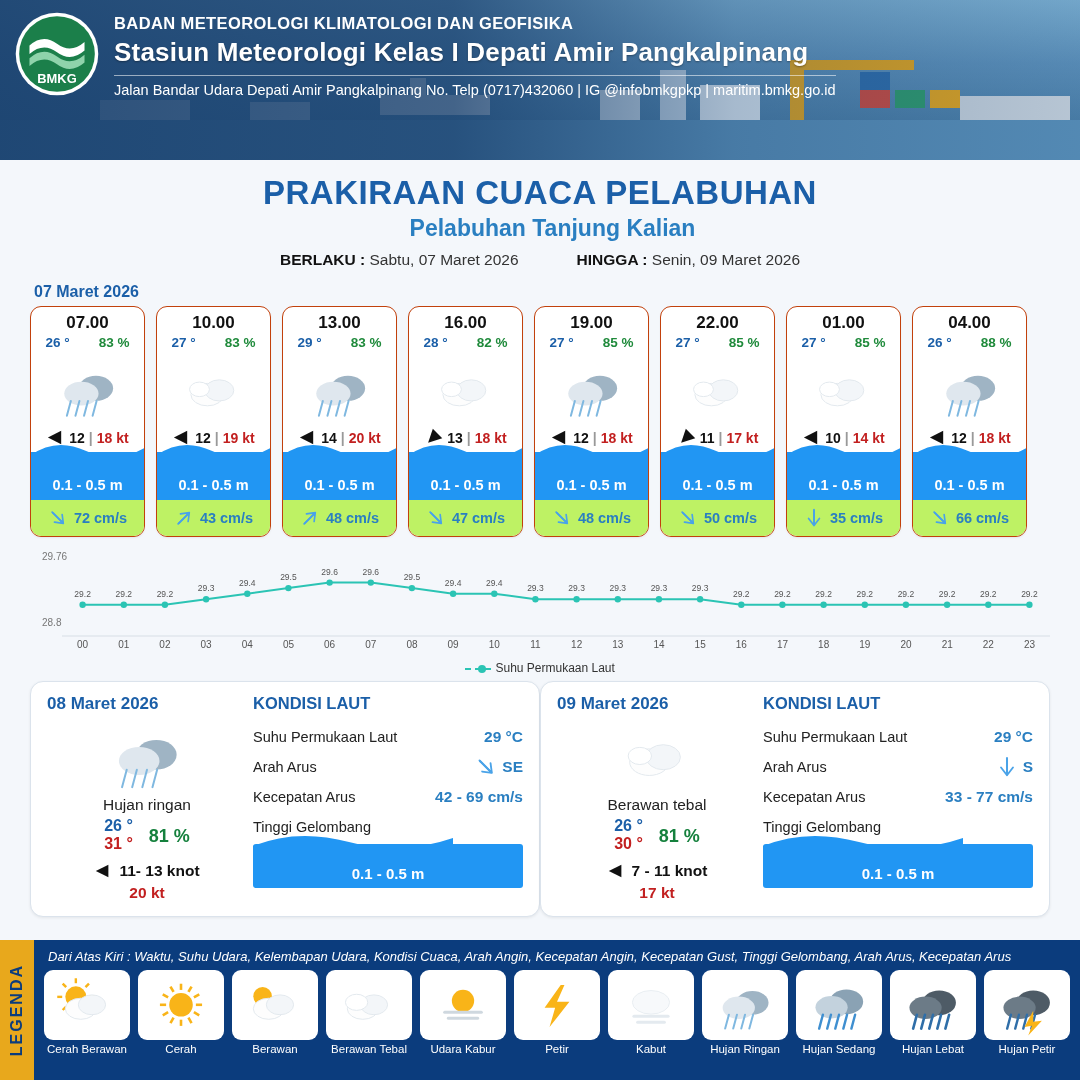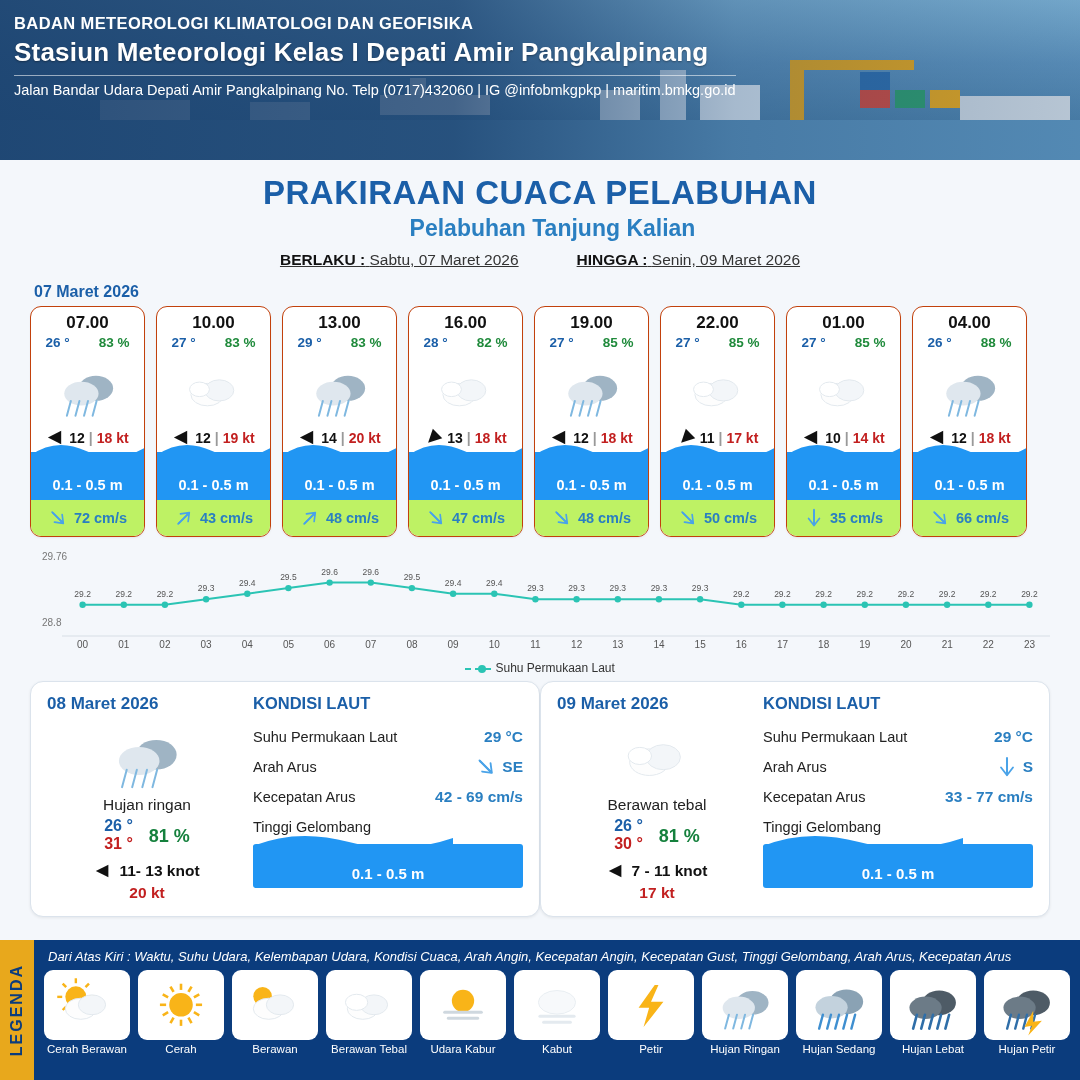--- a/index.html
+++ b/index.html
@@ -31,21 +31,21 @@
   .hdr-line1 { font-size:16.5px; font-weight:bold; letter-spacing:.4px; }
   .hdr-line2 { font-size:26px; font-weight:bold; margin-top:4px; letter-spacing:.2px;
                text-shadow:0 1px 2px rgba(0,0,0,.35); }
   .hdr-rule { height:1px; background:rgba(255,255,255,.55); margin:7px 0 6px; }
   .hdr-line3 { font-size:14.5px; }
 
   
   .title-block { text-align:center; margin-top:14px; }
   .t1 { font-size:33px; font-weight:bold; color:#1b5fa8; letter-spacing:.5px; }
   .t2 { font-size:23px; font-weight:bold; color:#2a7fc1; margin-top:3px;padding-left:25px; }
-  .valid-row { margin-top:9px; font-size:15.5px; display:flex; justify-content:center; gap:58px; color:#333;text-decoration:underline; }
+  .valid-row { margin-top:9px; font-size:15.5px; display:flex; justify-content:center; gap:58px; color:#333; }
   .valid-row b { color:#111; }
 
   
   .date-label { color:#1b5fa8; font-weight:bold; font-size:16px; margin:14px 0 5px 34px; }
   .cards { display:flex; gap:11px; padding:0 30px; }
   .card {
     width:115px; background:#fff; border:1px solid #c2410c; border-radius:11px;
     overflow:hidden; box-shadow:0 1px 2px rgba(0,0,0,.06);
     display:flex; flex-direction:column;
   }
@@ -127,20 +127,29 @@
     <rect x="860" y="22" width="30" height="18" fill="#2f6fae"></rect>
     <rect x="930" y="40" width="30" height="18" fill="#e8a81c"></rect>
     <rect x="960" y="46" width="110" height="24" fill="#cdd8e2"></rect>
     <rect x="380" y="45" width="110" height="20" fill="#e7eef5"></rect>
     <rect x="410" y="28" width="16" height="17" fill="#f4f8fb"></rect>
     <rect x="100" y="50" width="90" height="20" fill="#dde8f1"></rect>
     <rect x="250" y="52" width="60" height="18" fill="#d5e3ef"></rect>
   </svg>
   <div class="hdr-overlay"></div>
   <div class="hdr-content">
+    <div class="logo-wrap">
+      <svg viewBox="0 0 100 100" width="86" height="86">
+        <circle cx="50" cy="50" r="48" fill="#ffffff"></circle>
+        <circle cx="50" cy="50" r="44" fill="#1b7f4a"></circle>
+        <path d="M18 40 q16 -14 32 -2 q16 12 32 -2 l0 10 q-16 14 -32 2 q-16 -12 -32 2 z" fill="#ffffff"></path>
+        <path d="M18 55 q16 -14 32 -2 q16 12 32 -2 l0 9 q-16 14 -32 2 q-16 -12 -32 2 z" fill="#8fd3ab"></path>
+        <text x="50" y="84" font-size="15" font-weight="bold" fill="#ffffff" text-anchor="middle" font-family="Liberation Sans, sans-serif">BMKG</text>
+      </svg>
+    </div>
     <div class="hdr-text">
       <div class="hdr-line1">BADAN METEOROLOGI KLIMATOLOGI DAN GEOFISIKA</div>
       <div class="hdr-line2">Stasiun Meteorologi Kelas I Depati Amir Pangkalpinang</div>
       <div class="hdr-rule"></div>
       <div class="hdr-line3">Jalan Bandar Udara Depati Amir Pangkalpinang No. Telp (0717)432060 | IG @infobmkgpkp | maritim.bmkg.go.id</div>
     </div>
   </div>
 </div>
 
 <div class="title-block">
@@ -741,34 +750,34 @@
                 <circle cx="31" cy="20.832" r="11.16" fill="#f9b418"></circle>
         <rect x="11.16" y="30.752" width="39.68" height="3" rx="1.5" fill="#cfd8df"></rect>
         <rect x="14.879999999999999" y="36.704" width="32.24" height="3" rx="1.5" fill="#cfd8df"></rect>
               </svg>
             </div>
                   <div class="cap">Udara Kabur</div>
           </div>
           <div class="lgd">
             <div class="box">
               <svg viewBox="0 0 62 49.6" width="62" height="49.6">
+                <polygon points="34.720000000000006,4.960000000000001 18.599999999999998,27.776000000000003 29.139999999999997,27.776000000000003 23.56,47.12 43.4,21.824 31,21.824 38.44,4.960000000000001" fill="#f9b418"></polygon>
+              </svg>
+            </div>
+                  <div class="cap">Petir</div>
+          </div>
+          <div class="lgd">
+            <div class="box">
+              <svg viewBox="0 0 62 49.6" width="62" height="49.6">
                 <ellipse cx="31" cy="22.32" rx="18.599999999999998" ry="11.78" fill="#f7f9fb" stroke="#e9eef2"></ellipse>
         <rect x="12.4" y="34.72" width="37.199999999999996" height="3" rx="1.5" fill="#e4eaef"></rect>
         <rect x="16.12" y="40.672" width="29.759999999999998" height="3" rx="1.5" fill="#e4eaef"></rect>
               </svg>
             </div>
                   <div class="cap">Kabut</div>
-          </div>
-          <div class="lgd">
-            <div class="box">
-              <svg viewBox="0 0 62 49.6" width="62" height="49.6">
-                <polygon points="34.720000000000006,4.960000000000001 18.599999999999998,27.776000000000003 29.139999999999997,27.776000000000003 23.56,47.12 43.4,21.824 31,21.824 38.44,4.960000000000001" fill="#f9b418"></polygon>
-              </svg>
-            </div>
-                  <div class="cap">Petir</div>
           </div>
           <div class="lgd">
             <div class="box">
               <svg viewBox="0 0 62 49.6" width="62" height="49.6">
                 <ellipse cx="38.44" cy="22.816000000000003" rx="16.12" ry="11.78" fill="#9fb4c4"></ellipse>
                      <ellipse cx="24.8" cy="27.776000000000003" rx="16.12" ry="11.16" fill="#dfe7ee"></ellipse>
                 <line x1="14.879999999999999" y1="34.72" x2="11.16" y2="48.608" stroke="#7fb8e0" stroke-width="2" stroke-linecap="round"></line>
                 <line x1="22.94" y1="34.72" x2="19.220000000000002" y2="48.608" stroke="#7fb8e0" stroke-width="2" stroke-linecap="round"></line>
                 <line x1="31" y1="34.72" x2="27.28" y2="48.608" stroke="#7fb8e0" stroke-width="2" stroke-linecap="round"></line>
                 <line x1="39.06" y1="34.72" x2="35.34" y2="48.608" stroke="#7fb8e0" stroke-width="2" stroke-linecap="round"></line>

